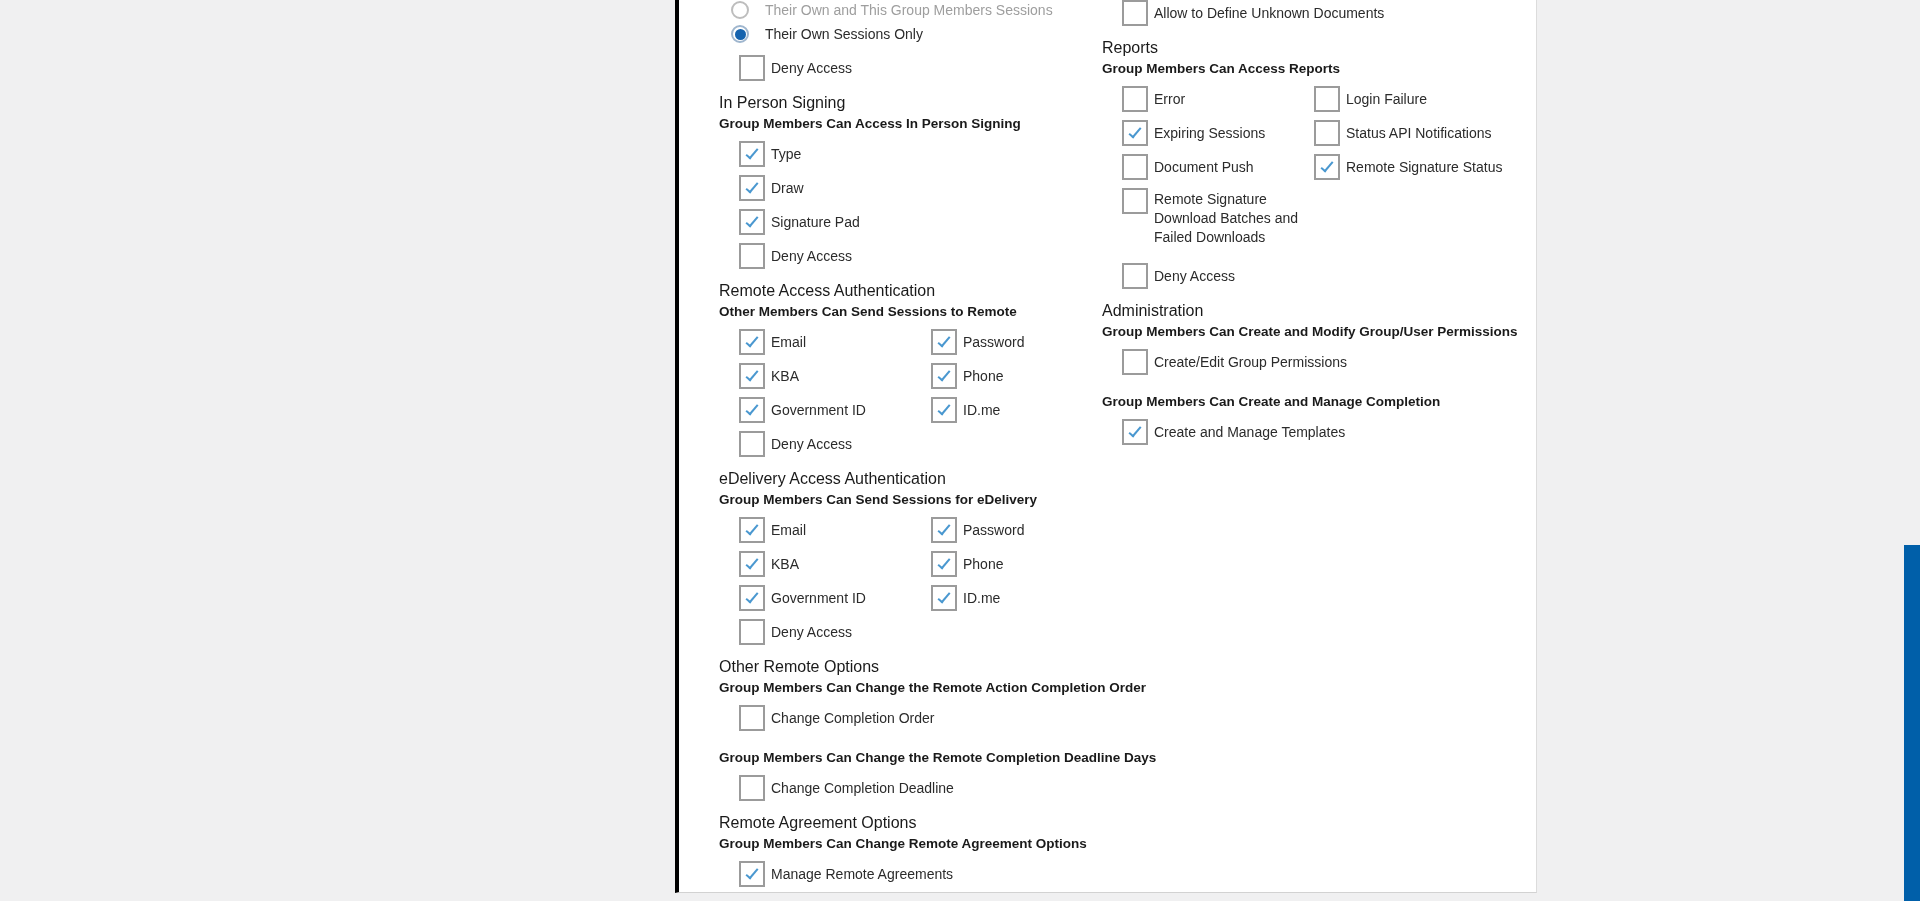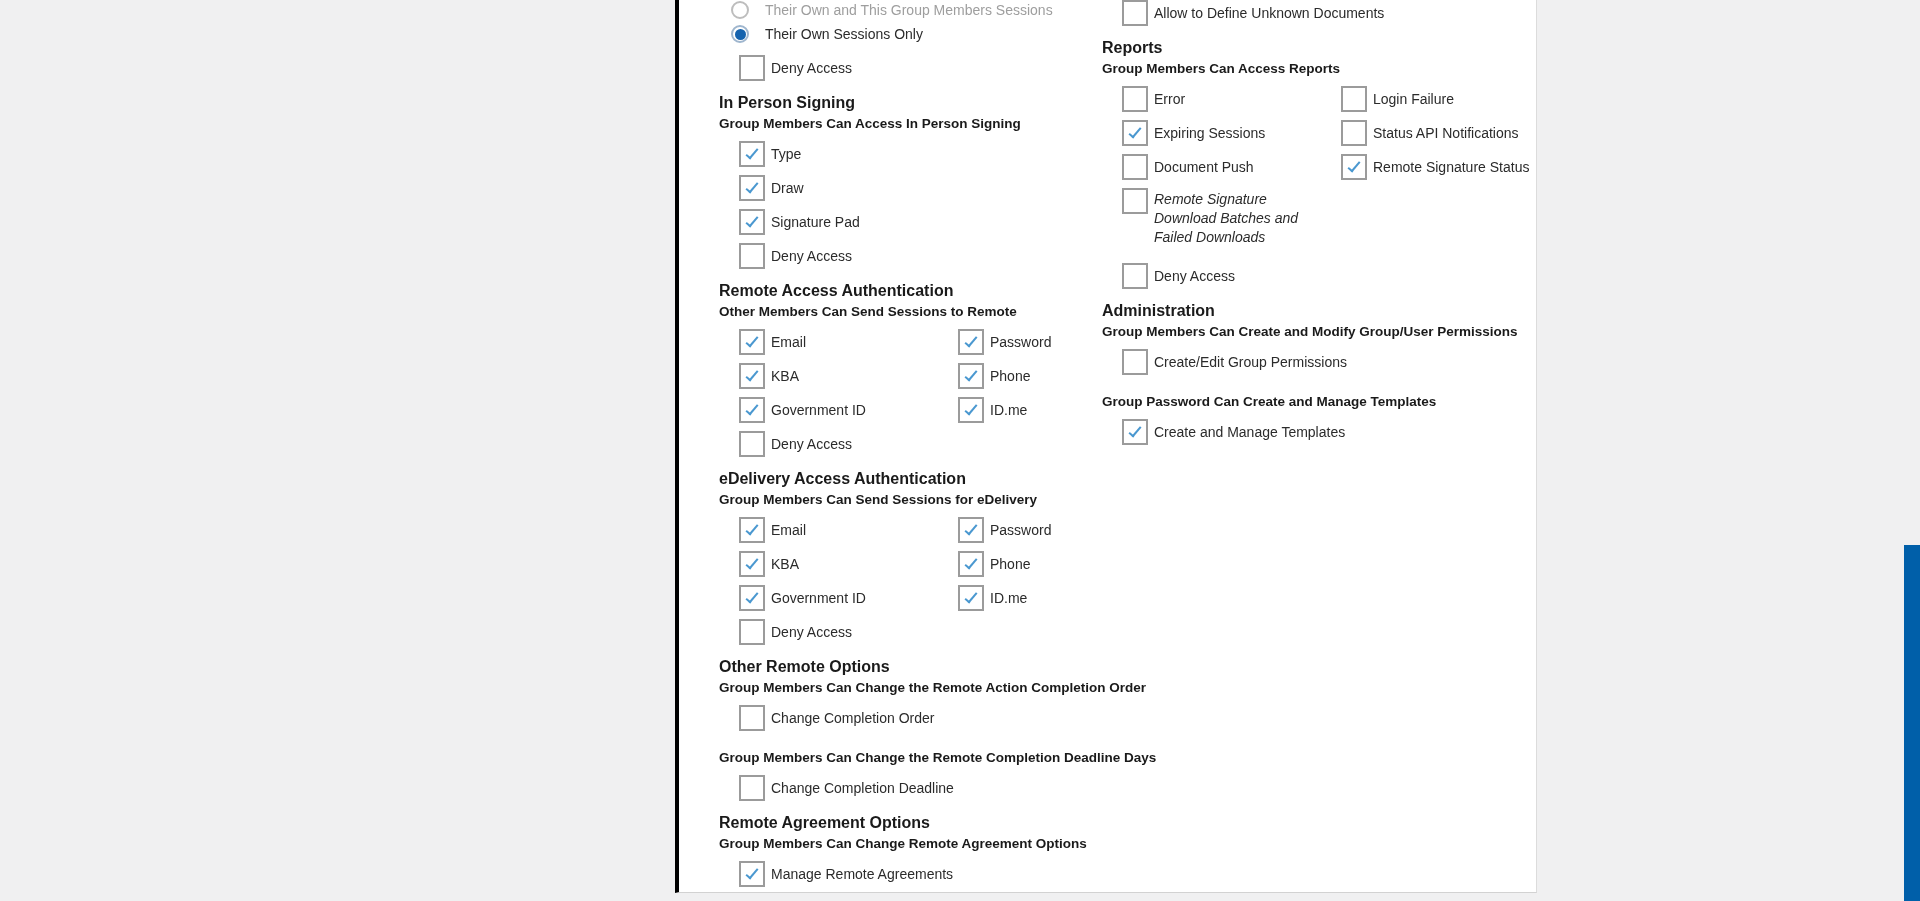--- a/index.html
+++ b/index.html
@@ -19,32 +19,32 @@
     position:absolute;left:675px;top:0;width:862px;height:893px;
     background:var(--panel);
     border-left:4px solid #000000;border-right:1px solid #dcdcdc;border-bottom:1px solid #d2d2d2;
     overflow:hidden;
   }
   .col{position:absolute;top:0;}
   .col-left{left:40px;width:600px;}
   .col-right{left:423px;width:412px;}
 
   .sec-header{
-    font-size:16px;font-weight:700;color:var(--heading);
+    font-size:16px;font-weight:400;color:var(--heading);
     line-height:20px;margin:12px 0 2px;white-space:nowrap;
   }
   .sub-header{
     font-size:13.5px;font-weight:700;color:var(--heading);
     line-height:18px;margin:0 0 8px;white-space:nowrap;
   }
   .cb-row{display:flex;align-items:center;padding-left:20px;margin:0 0 8px;min-height:26px;}
-  .cb-row.multiline{align-items:flex-start;font-style:italic;}
+  .cb-row.multiline{align-items:flex-start;}
   .cell{display:flex;align-items:center;}
   .cb-row.multiline .cell{align-items:flex-start;}
-  .cb-row.pair .cell:first-child{width:219px;flex:none;}
+  .cb-row.pair .cell:first-child{width:192px;flex:none;}
   .cb{
     width:26px;height:26px;flex:none;background:#fff;
     border:2px solid var(--border);
     display:flex;align-items:center;justify-content:center;
     cursor:pointer;
   }
   .mark{
     width:6px;height:13px;margin-top:-4px;
     border-right:2px solid var(--check);
     border-bottom:2px solid var(--check);
@@ -306,21 +306,21 @@
         </span>
       </div>
       <div class="sec-header">Administration</div>
       <div class="sub-header">Group Members Can Create and Modify Group/User Permissions</div>
       <div class="cb-row">
         <span class="cell">
           <span class="cb"></span>
           <span class="cb-label">Create/Edit Group Permissions</span>
         </span>
       </div>
-      <div class="sub-header" style="margin-top: 18px;">Group Password Can Create and Manage Templates</div>
+      <div class="sub-header" style="margin-top: 18px;">Group Members Can Create and Manage Completion</div>
       <div class="cb-row">
         <span class="cell">
           <span class="cb checked">
             <span class="mark"></span>
           </span>
           <span class="cb-label">Create and Manage Templates</span>
         </span>
       </div>
     </div>
 </div>

